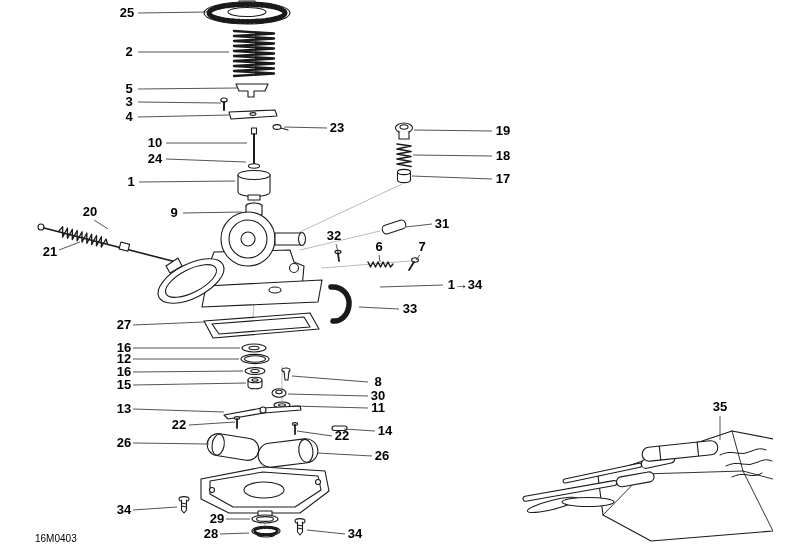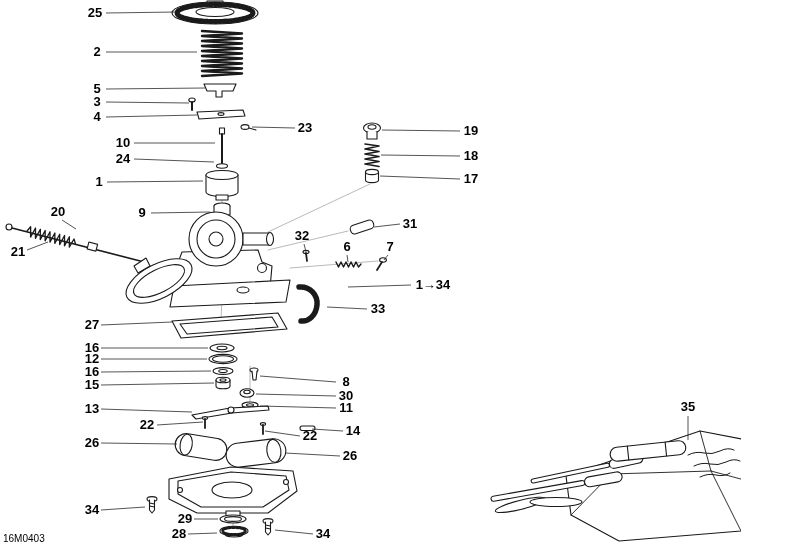--- a/index.html
+++ b/index.html
@@ -1,16 +1,16 @@
 <!DOCTYPE html>
 <html><head>
 <meta charset="utf-8">
 <style>
   html,body{margin:0;padding:0;background:#fff;}
-  .stage{position:relative;width:741px;height:544px;background:#fff;overflow:hidden;}
+  .stage{position:relative;width:741px;height:544px;background:#fff;overflow:hidden;padding-left:32px;}
   svg{display:block;}
   .part-label{font:bold 13px "Liberation Sans","DejaVu Sans",sans-serif;fill:#000;text-anchor:middle;}
   .code-text{font:10px "Liberation Sans","DejaVu Sans",sans-serif;fill:#000;}
   #leaders line{stroke:#2a2a2a;stroke-width:0.8;}
 </style>
 </head>
 <body>
 
 <div class="stage">
 <svg viewBox="0 0 800 544" width="800" height="544">

